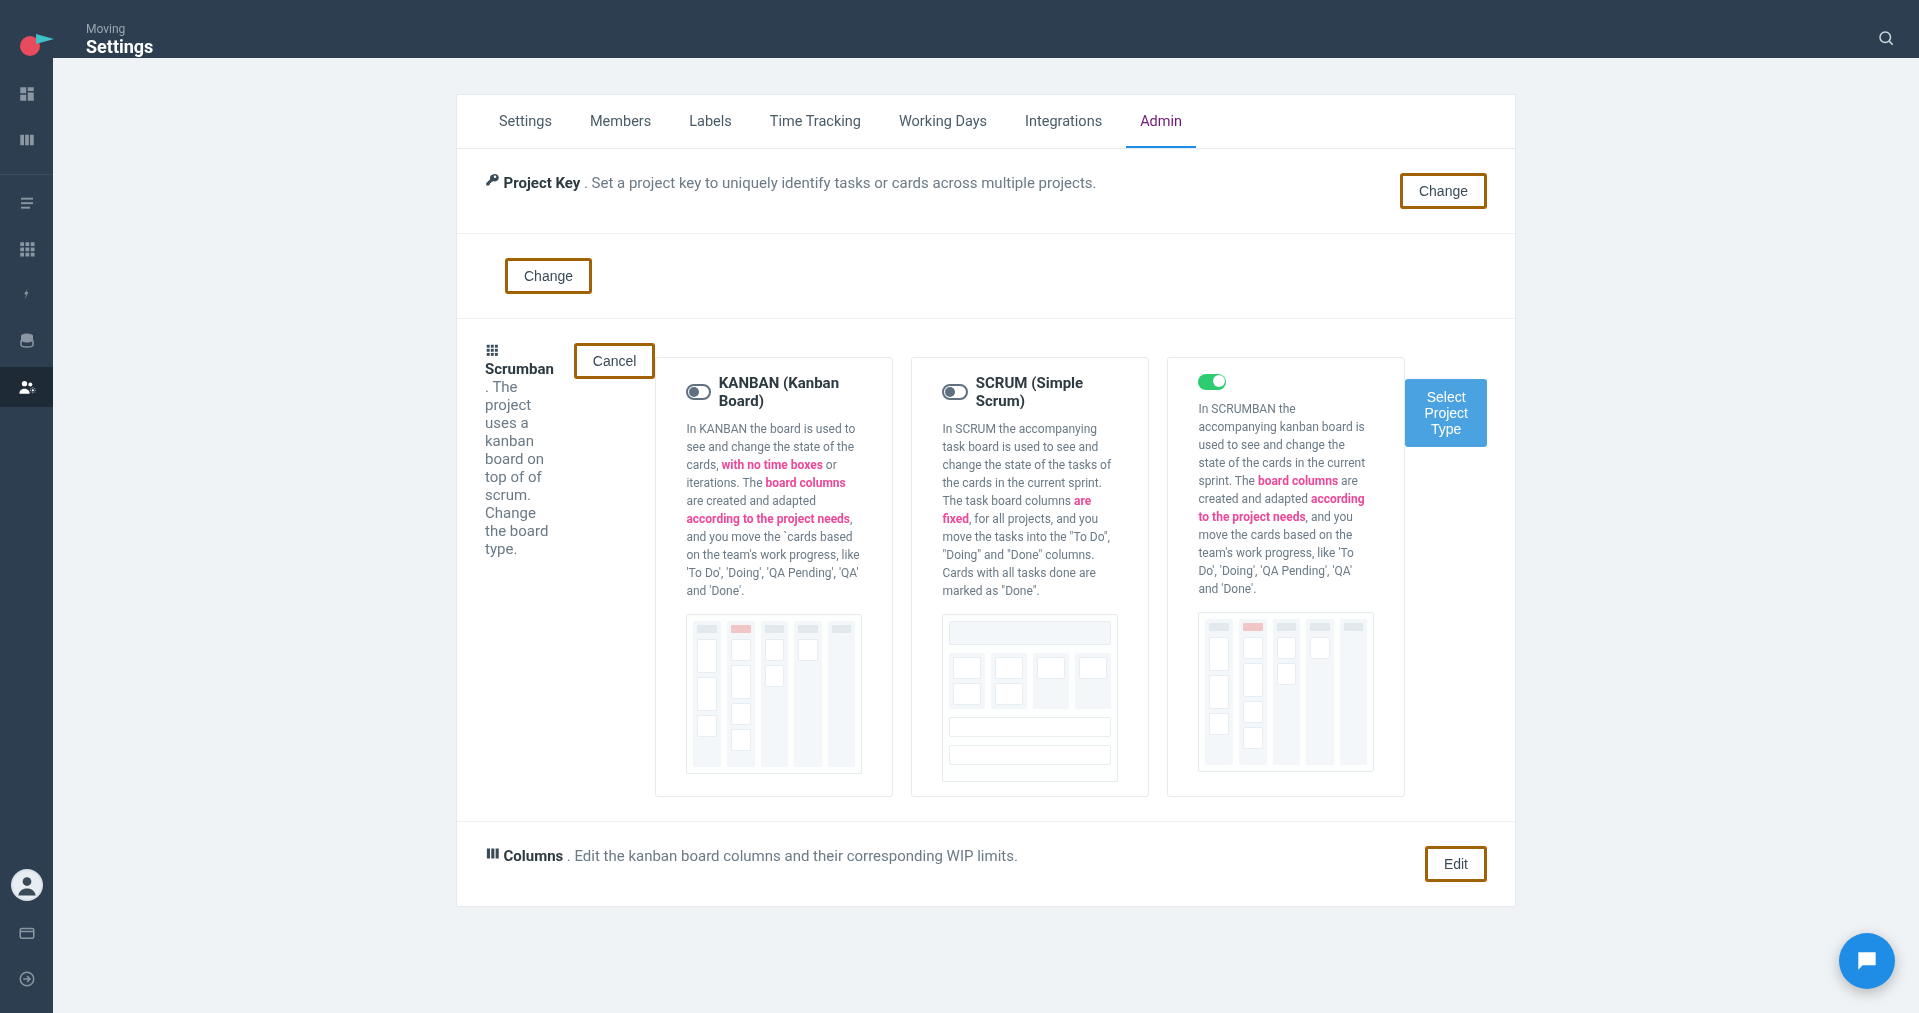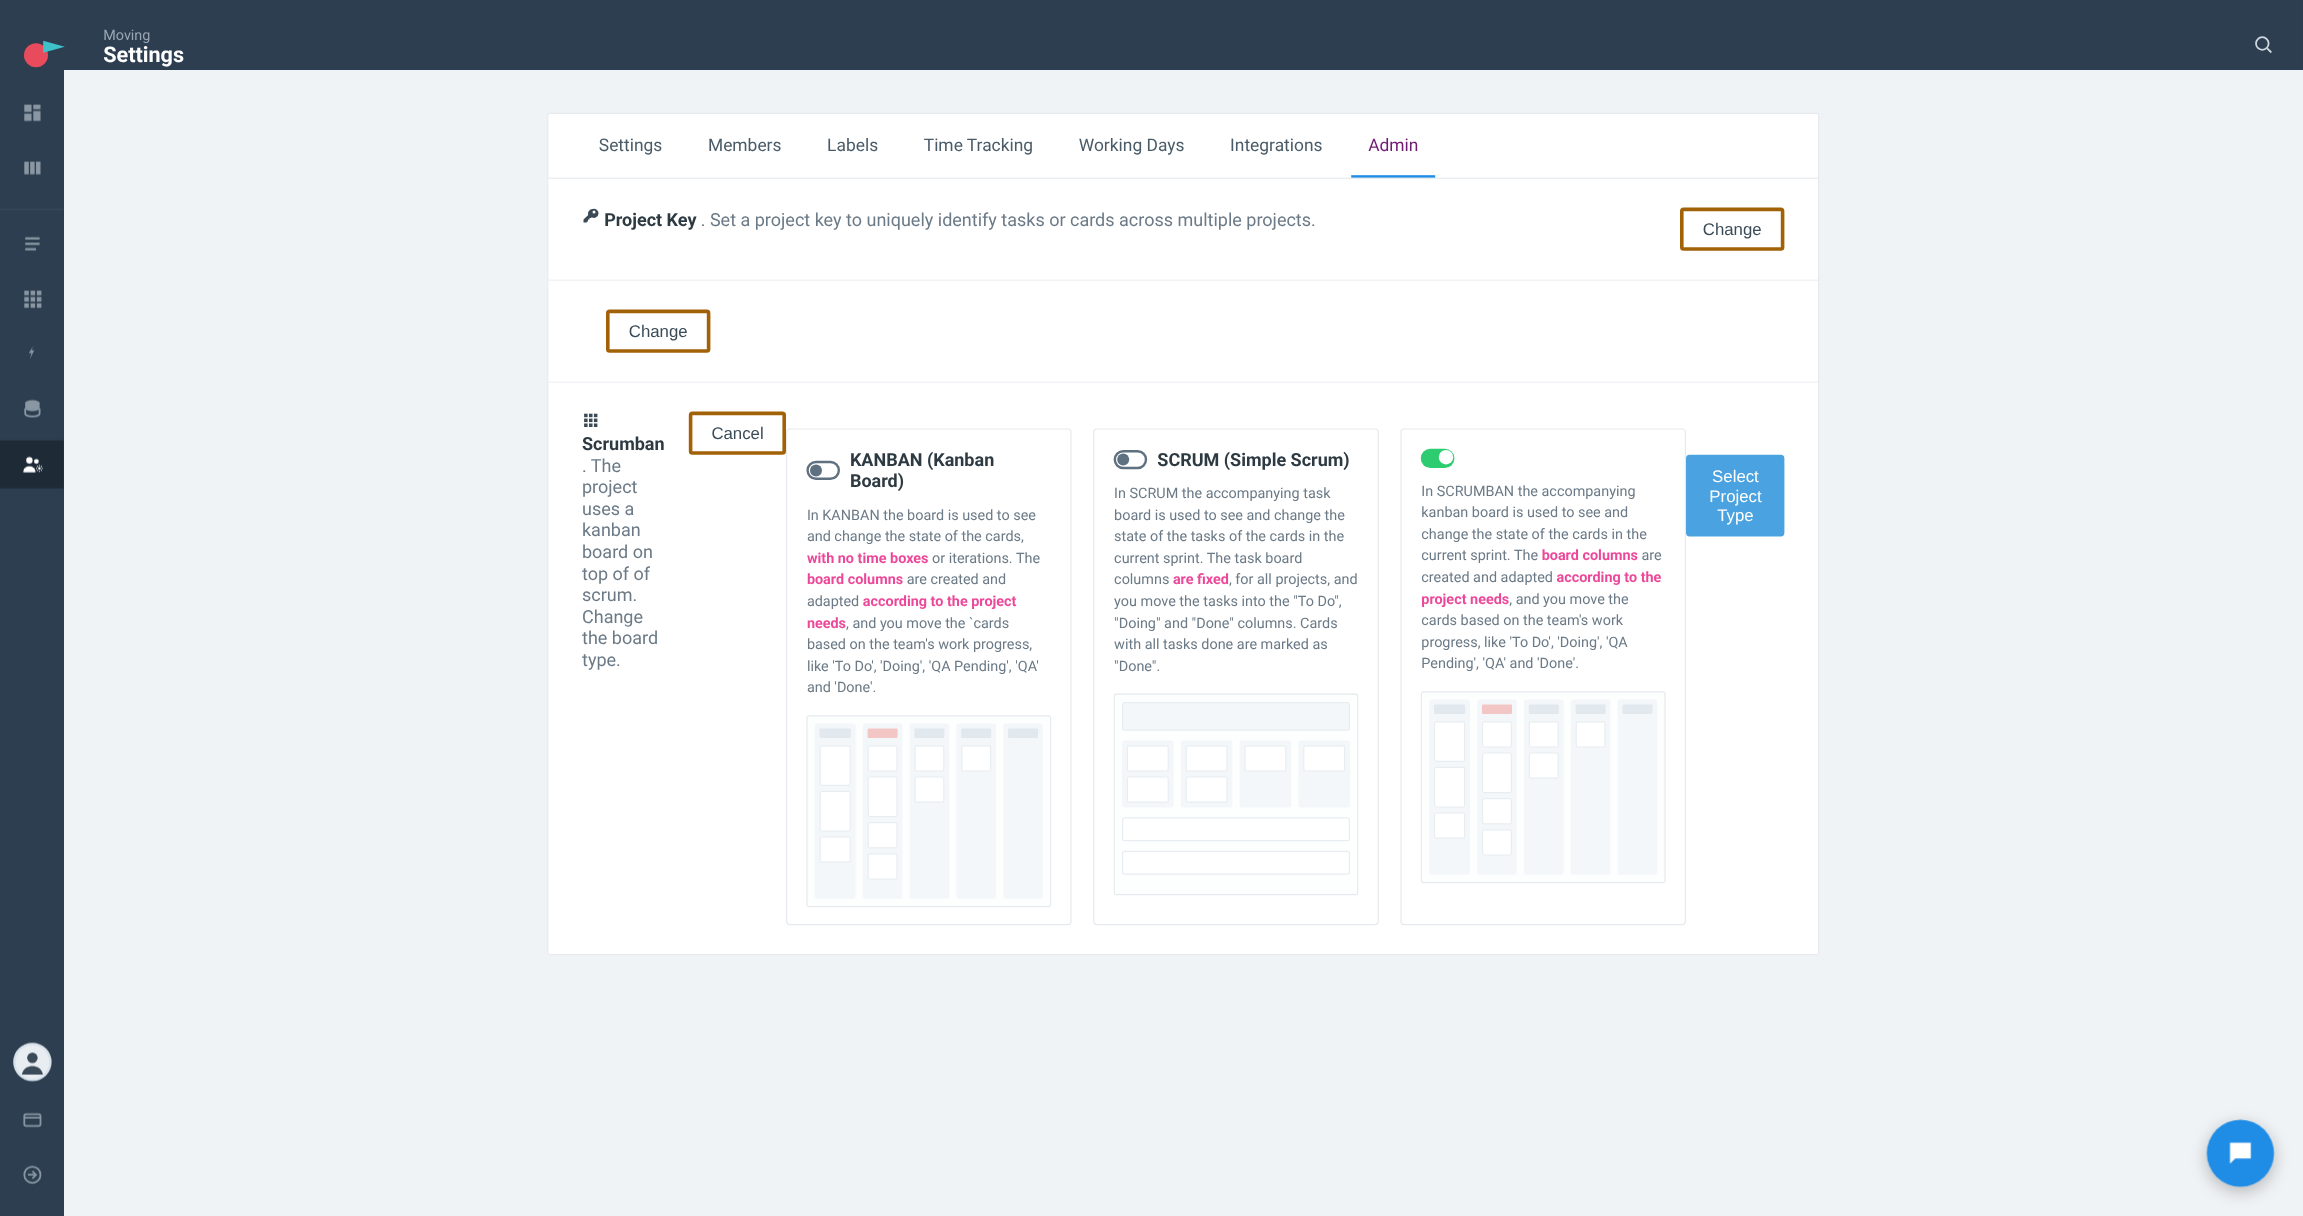--- a/index.html
+++ b/index.html
@@ -28,21 +28,21 @@
 .tab.active{color:#701a75;border-bottom-color:#1f8ce6}
 .section{padding:24px 28px;border-bottom:1px solid #eef1f4;display:flex;align-items:flex-start}
 .section:last-child{border-bottom:none}
 .section-body{flex:1}
 .section-title{font-weight:700;color:#2d3a42;font-size:15px}
 .section-desc{color:#6b7a86;font-size:15px;display:inline}
 .section-action{margin-left:20px}
 .btn{border:3px solid #a16207;background:#fff;color:#3a4b57;padding:7px 16px;border-radius:3px;font-size:14px;cursor:pointer}
 .btn.primary{background:#4aa3e0;border-color:#4aa3e0;color:#fff}
 .board-types{display:flex;gap:18px;margin-top:14px}
-.card{flex:1;border:1px solid #e6eaee;border-radius:3px;padding:16px 16px 14px;background:#fff}
+.card{flex:1;border:1px solid #e6eaee;border-radius:3px;padding:16px 30px 14px;background:#fff}
 .card-title{font-weight:700;font-size:15px;margin-bottom:10px;display:flex;align-items:center;gap:8px}
 .card-desc{font-size:12px;color:#6b7a86;line-height:1.5;margin-bottom:14px}
 .card-desc b{color:#ec4899}
 .preview{border:1px solid #e6eaee;border-radius:2px;height:160px;background:#fdfefe;padding:6px;position:relative;overflow:hidden}
 .preview .cols{display:flex;gap:6px;height:100%}
 .preview .col{flex:1;background:#f4f7f9;border-radius:2px;padding:4px;display:flex;flex-direction:column;gap:4px}
 .preview .col-header{height:8px;background:#e1e8ee;border-radius:1px;margin-bottom:2px}
 .preview .pcard{background:#fff;border:1px solid #e8edf1;border-radius:2px;height:22px}
 .preview .pcard.tall{height:34px}
 .preview.stacked{display:flex;flex-direction:column;gap:8px;height:168px}
@@ -334,20 +334,36 @@
           </div>
         </div>
 
       </div>
 
       <div class="select-row">
         <button class="btn primary">Select Project Type</button>
       </div>
     </div>
 
+    <div class="section">
+      <div class="section-body">
+        <span class="ic">
+          <svg width="15" height="15" viewBox="0 0 24 24" fill="#3a4b57">
+              <rect x="3" y="4" width="5" height="16"></rect>
+              <rect x="10" y="4" width="5" height="16"></rect>
+              <rect x="17" y="4" width="5" height="16"></rect>
+            </svg>
+        </span>
+        <span class="section-title">Columns</span>
+        <span class="section-desc">. Edit the kanban board columns and their corresponding WIP limits.</span>
+      </div>
+      <div class="section-action">
+        <button class="btn">Edit</button>
+      </div>
+    </div>
 
   </div>
 </div>
 
 <div class="chat-fab">
   <svg width="26" height="26" viewBox="0 0 24 24" fill="#fff">
       <path d="M4 4h16v12H8l-4 4V4z"></path>
     </svg>
 </div>
 

